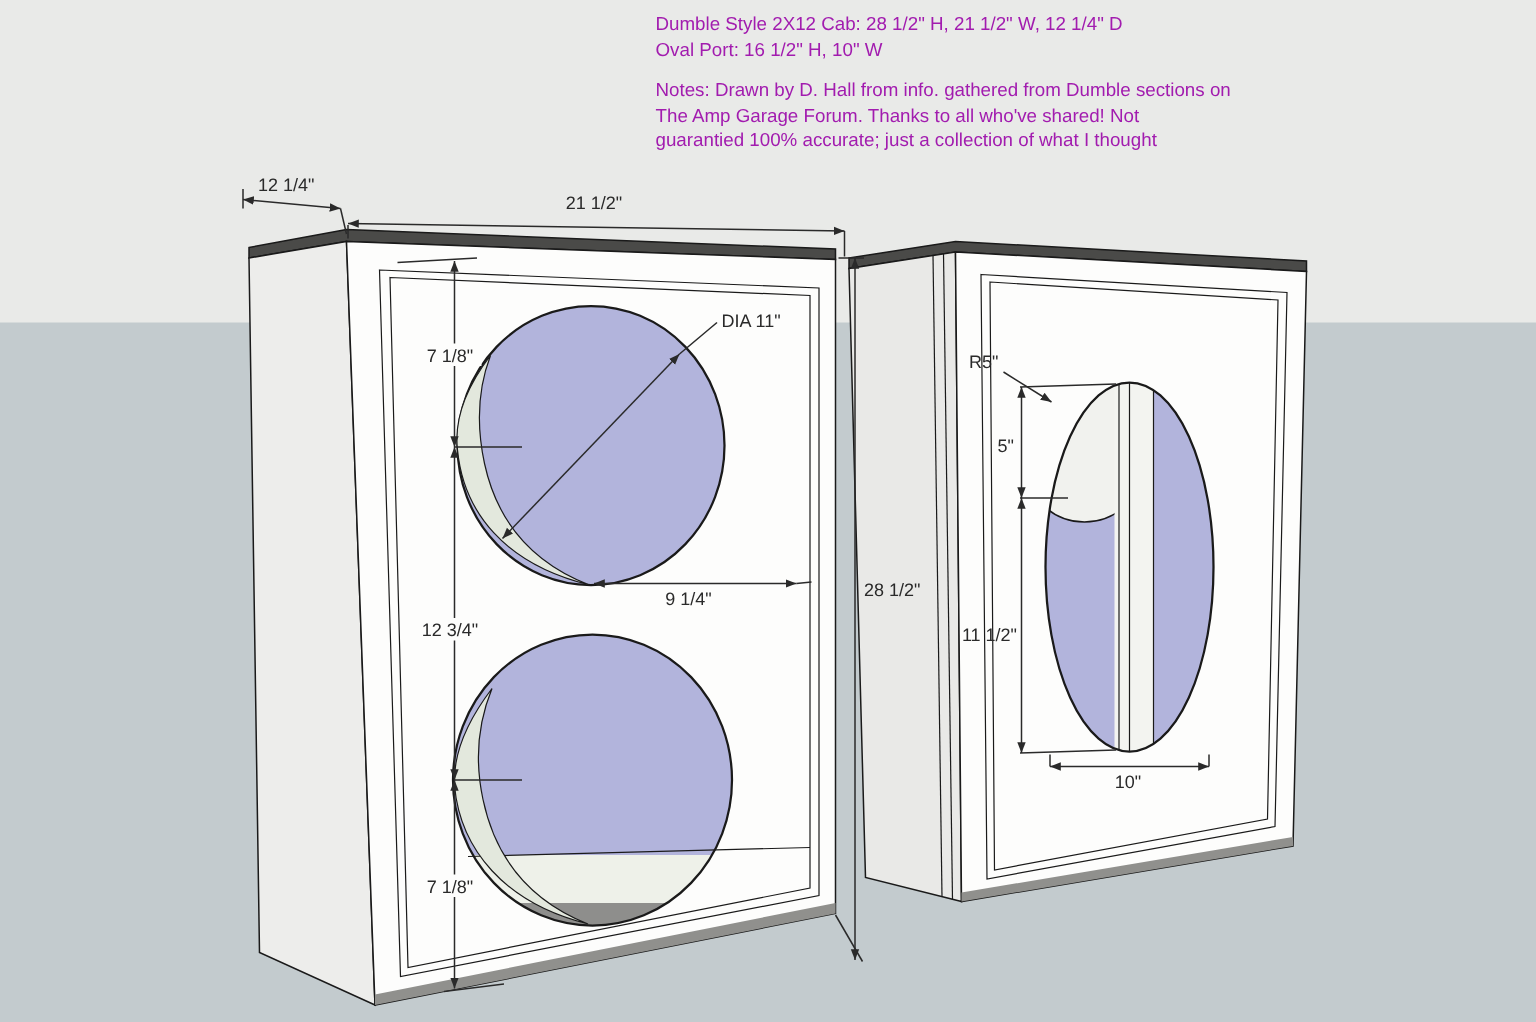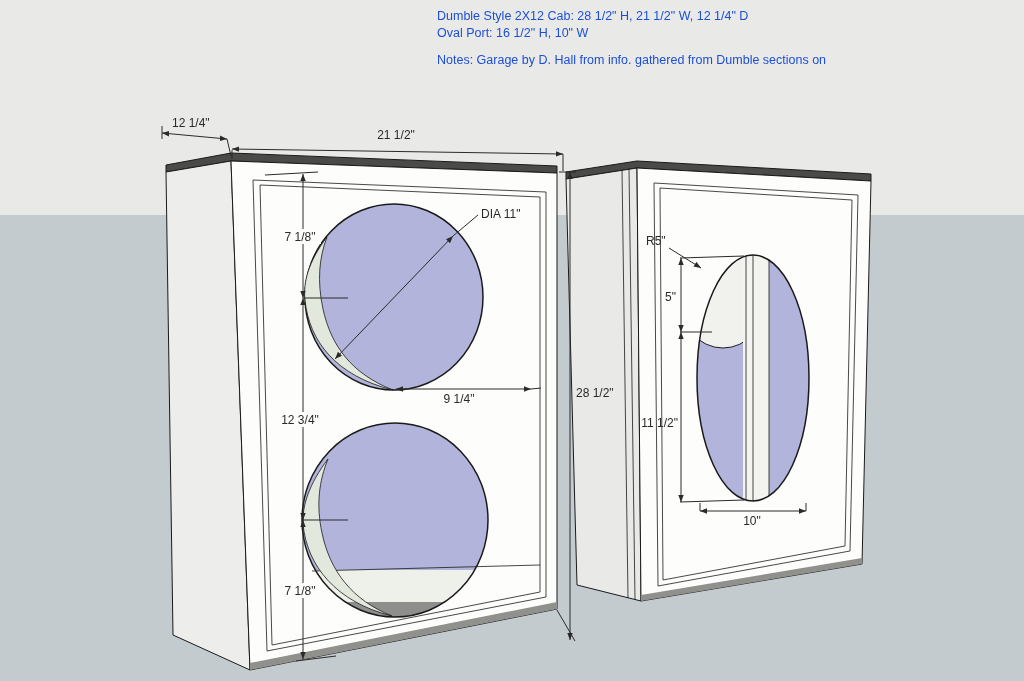--- a/index.html
+++ b/index.html
@@ -2,21 +2,21 @@
 <html><head>
 <meta charset="utf-8">
 <style>
   html,body{margin:0;padding:0;}
   body{
     width:1024px;height:681px;position:relative;overflow:hidden;
     font-family:"Liberation Sans",sans-serif;background:#e9eae8;
   }
   .notes{
     position:absolute;left:437px;top:8px;width:420px;
-    font-size:12.5px;line-height:16.5px;color:#1d4ed8;white-space:nowrap;
+    font-size:12.5px;line-height:16.5px;color:#a21caf;white-space:nowrap;
   }
   .spacer{height:11px;}
   svg{position:absolute;left:0;top:0;}
   svg text{
     font-family:"Liberation Sans",sans-serif;
     font-size:12px;fill:#2a2a2a;
   }
   .dimline{stroke:#2a2a2a;stroke-width:1;fill:none;}
   .edge{stroke:#1a1a1a;stroke-width:1;}
   .thin{stroke:#1a1a1a;stroke-width:0.8;fill:none;}
@@ -146,14 +146,16 @@
     <line class="dimline" x1="806" y1="511" x2="806" y2="503"></line>
     <line class="dimline" x1="700" y1="511" x2="806" y2="511" marker-start="url(#arr)" marker-end="url(#arr)"></line>
     <text x="752" y="525" text-anchor="middle">10"</text>
   </g>
 </svg>
 
 <div class="notes">
   <div>Dumble Style 2X12 Cab: 28 1/2" H, 21 1/2" W, 12 1/4" D</div>
   <div>Oval Port: 16 1/2" H, 10" W</div>
   <div class="spacer"></div>
-  <div>Notes: Garage by D. Hall from info. gathered from Dumble sections on</div>
+  <div>Notes: Drawn by D. Hall from info. gathered from Dumble sections on</div>
+  <div>The Amp Garage Forum.  Thanks to all who've shared! Not</div>
+  <div>guarantied 100% accurate; just a collection of what I thought</div>
 </div>
 
 </body></html>

